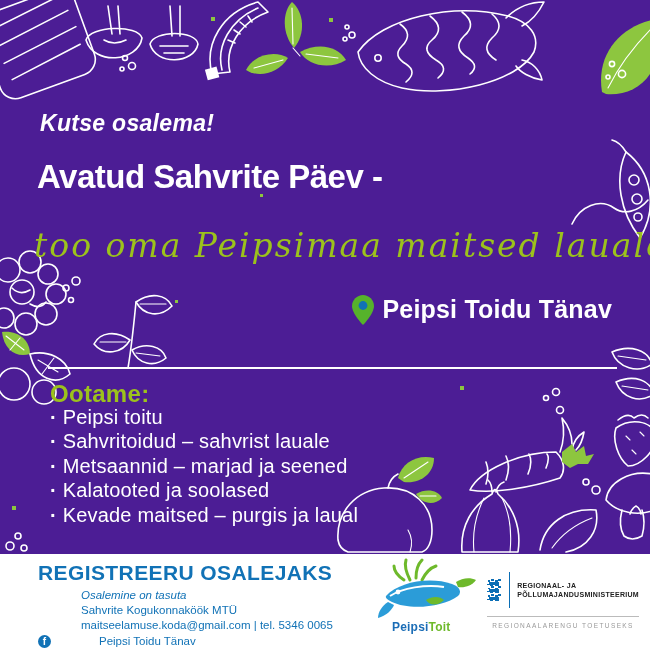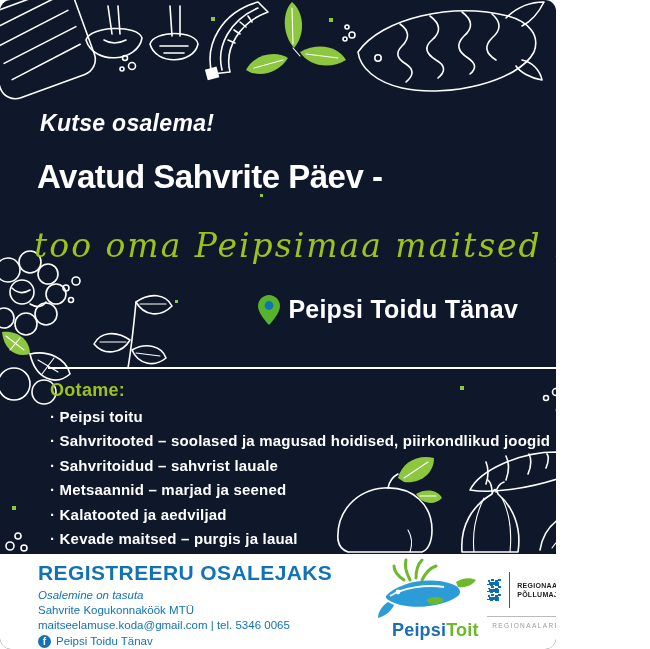--- a/index.html
+++ b/index.html
@@ -1,18 +1,18 @@
 <!DOCTYPE html>
 <html><head>
 <meta charset="utf-8">
 <style>
   html,body{margin:0;padding:0;}
   .poster{
-    position:relative;width:556px;height:649px;overflow:hidden;
-    background:#0f172a;font-family:"Liberation Sans",sans-serif;border-radius:11px;
+    position:relative;width:650px;height:649px;overflow:hidden;
+    background:#4c1d95;font-family:"Liberation Sans",sans-serif;
   }
   .deco{position:absolute;inset:0;pointer-events:none;}
   .kicker{
     position:absolute;left:40px;top:110px;color:#ffffff;
     font-size:23px;font-weight:600;font-style:italic;letter-spacing:.3px;
   }
   .title{
     position:absolute;left:37px;top:158px;color:#ffffff;
     font-size:33px;font-weight:700;letter-spacing:-.5px;white-space:nowrap;
   }
@@ -24,42 +24,42 @@
   .location{
     position:absolute;right:38px;top:293px;text-align:right;color:#fff;
   }
   .location .row1{display:flex;align-items:center;justify-content:flex-end;gap:8px;}
   .location .name,.location .datetime{
     font-size:25px;font-weight:700;letter-spacing:.2px;line-height:33px;
   }
   .divider{position:absolute;left:48px;top:367px;width:569px;height:2px;background:#ffffff;}
   .ootame{
     position:absolute;left:50px;top:380px;color:#9cc21c;
-    font-size:18px;font-weight:700;letter-spacing:.3px;
+    font-size:24px;font-weight:700;letter-spacing:.3px;
   }
   .offer-list{position:absolute;left:50px;top:405px;margin:0;padding:0;list-style:none;}
   .offer-list li{
-    color:#ffffff;font-size:15px;line-height:24.4px;letter-spacing:.2px;font-weight:700;
+    color:#ffffff;font-size:20px;line-height:24.4px;letter-spacing:.2px;font-weight:400;
   }
   .offer-list li::before{content:"· ";font-weight:700;}
   .footer{
     position:absolute;left:0;top:554px;width:650px;height:97px;background:#ffffff;
   }
   .reg-block{position:absolute;left:38px;top:7px;color:#1172b6;}
   .reg-heading{font-size:21px;font-weight:700;letter-spacing:.4px;margin:0 0 3px 0;}
-  .reg-line{font-size:11.5px;line-height:15px;}
+  .reg-line{font-size:11.5px;line-height:15px;margin-left:43px;}
   .reg-note{font-style:italic;}
   .fb-row{display:flex;align-items:center;gap:5px;margin-top:1px;}
   .fb-icon{
     width:13px;height:13px;border-radius:50%;background:#1172b6;color:#fff;
     font-size:10px;font-weight:700;display:flex;align-items:center;justify-content:center;
     line-height:1;
   }
   .peipsitoit{position:absolute;left:372px;top:4px;width:106px;height:88px;}
-  .pt-text{position:absolute;left:20px;top:62px;font-size:18px;font-weight:700;letter-spacing:.2px;}
+  .pt-text{position:absolute;left:20px;top:62px;font-size:12px;font-weight:700;letter-spacing:.2px;}
   .pt-blue{color:#1b6db6;}
   .pt-green{color:#6eb92b;}
   .ministry{position:absolute;left:487px;top:18px;width:152px;}
   .ministry-row{display:flex;align-items:center;gap:7px;}
   .ministry-vline{width:2px;height:36px;background:#0b6eb5;}
   .ministry-name{font-size:7px;font-weight:700;color:#222;letter-spacing:.3px;
     text-transform:uppercase;line-height:9px;}
   .ministry-sub{margin-top:8px;border-top:1px solid #bbb;padding-top:5px;
     font-size:6.5px;color:#999;letter-spacing:1.4px;text-transform:uppercase;text-align:center;}
 </style>
@@ -276,24 +276,23 @@
       </span>
       <span class="name">Peipsi Toidu Tänav</span>
     </div>
   </div>
 
   <div class="divider"></div>
 
   <div class="ootame">Ootame:</div>
   <ul class="offer-list">
     <li>Peipsi toitu</li>
-    <li>Sahvritooted – soolased ja magusad hoidised, piirkondlikud joogid</li>
     <li>Sahvritoidud – sahvrist lauale</li>
     <li>Metsaannid – marjad ja seened</li>
-    <li>Kalatooted ja aedviljad</li>
+    <li>Kalatooted ja soolased</li>
     <li>Kevade maitsed – purgis ja laual</li>
   </ul>
 
   <div class="footer">
     <div class="reg-block">
       <div class="reg-heading">REGISTREERU OSALEJAKS</div>
       <div class="reg-line reg-note">Osalemine on tasuta</div>
       <div class="reg-line">Sahvrite Kogukonnaköök MTÜ</div>
       <div class="reg-line">maitseelamuse.koda@gmail.com | tel. 5346 0065</div>
       <div class="fb-row">

